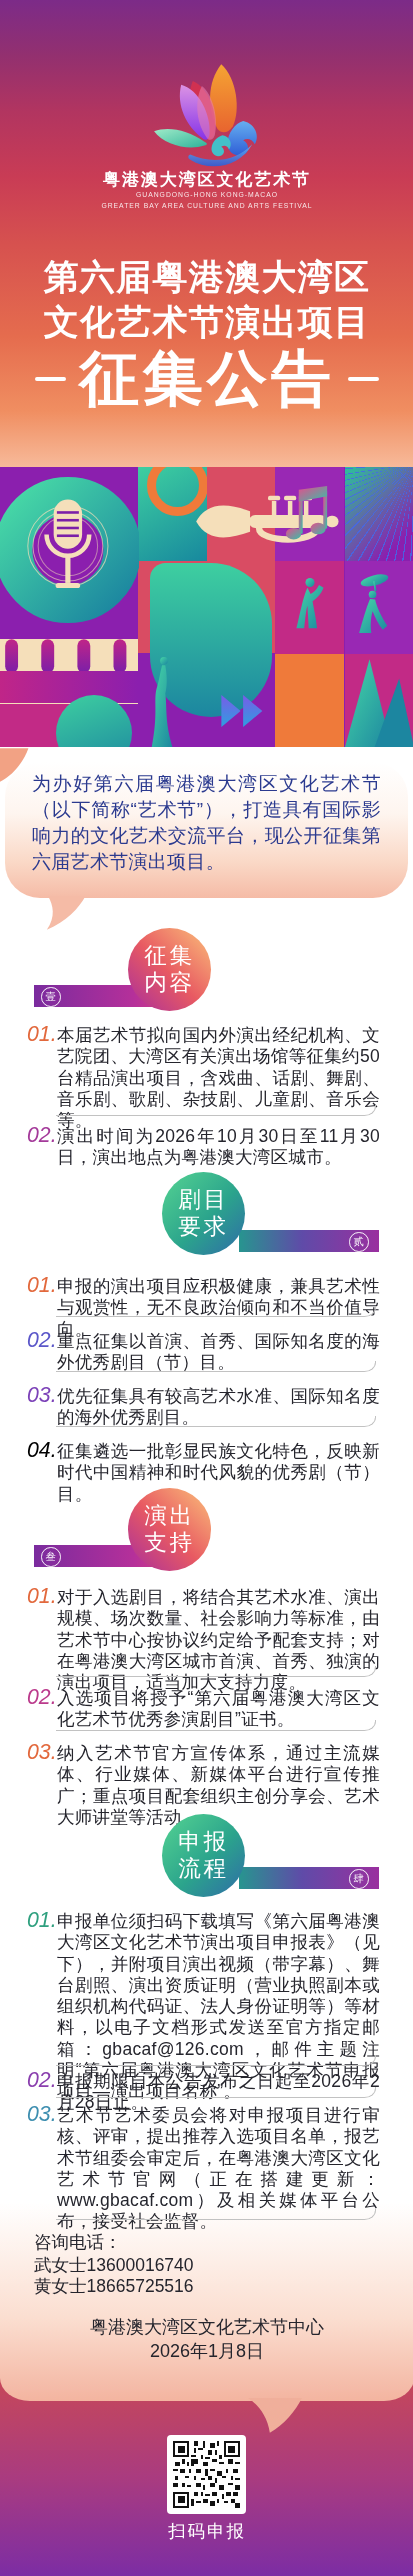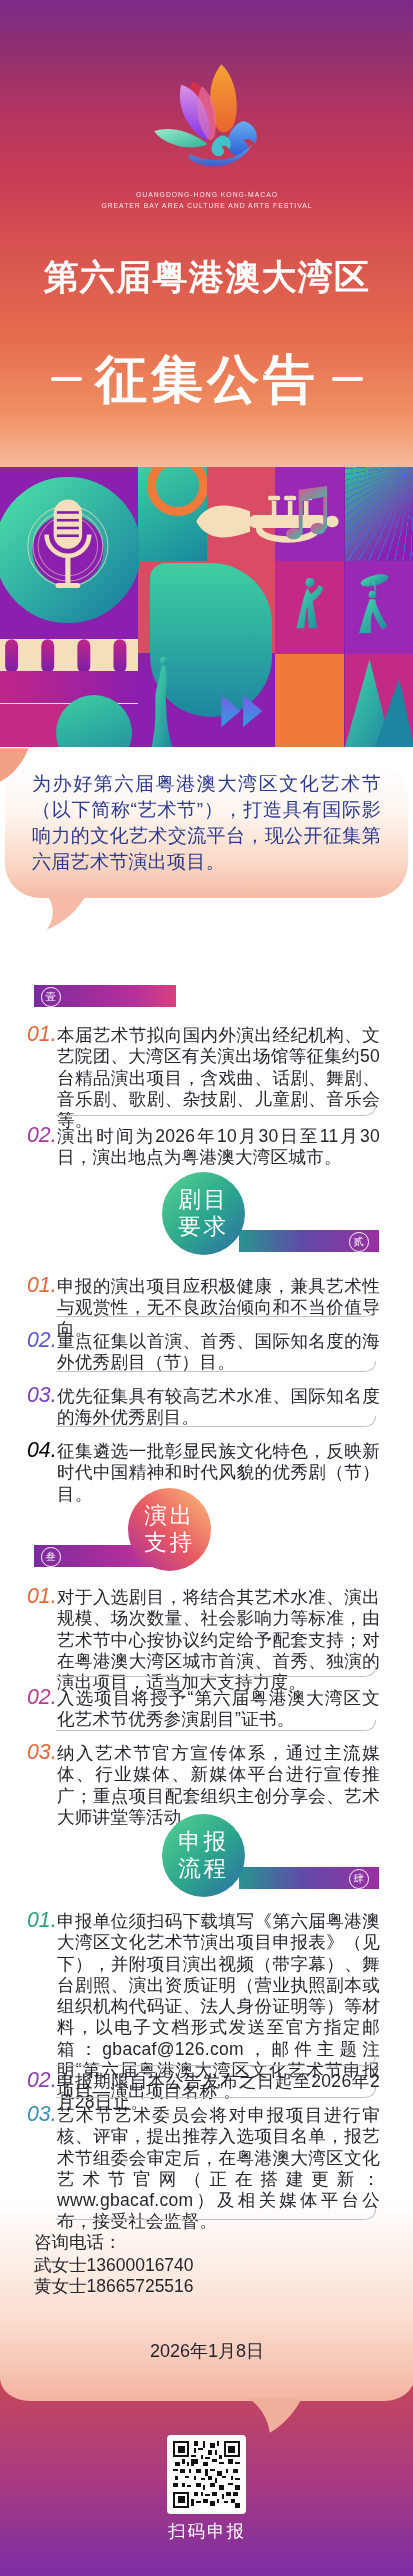--- a/index.html
+++ b/index.html
@@ -13,21 +13,21 @@
                    #D6514F 52%,#E56C4E 72%,#F08E61 88%,#F7BA9A 100%);}
   .logo-wordmark{position:absolute;left:0;top:168px;width:414px;text-align:center;
         color:#fff;font-size:17px;font-weight:700;letter-spacing:1.9px;}
   .logo-en{position:absolute;left:0;width:414px;text-align:center;color:rgba(255,255,255,.88);
         font-size:6.8px;letter-spacing:1px;}
   .title-l{position:absolute;left:0;width:414px;text-align:center;color:#fff;
         font-size:35px;font-weight:700;letter-spacing:1.3px;}
   .title-row{position:absolute;left:0;top:348px;width:414px;display:flex;
         align-items:center;justify-content:center;gap:13px;}
   .title-dash{width:31px;height:3.2px;background:#fff;border-radius:1.9px;}
-  .title-big{color:#fff;font-size:52px;font-weight:700;letter-spacing:3.9px;line-height:62px;}
+  .title-big{color:#fff;font-size:60px;font-weight:700;letter-spacing:3.9px;line-height:62px;}
 
   
   .art{position:absolute;left:0;top:467px;width:414px;height:280px;background:#8B1FAE;overflow:hidden;}
   .tile{position:absolute;}
   .t-teal{background:linear-gradient(150deg,#3ECFA0,#17889E);}
   .t-red{background:#D94C63;}
   .t-magenta{background:#C22A86;}
   .t-purple{background:#9928B4;}
   .t-orange{background:#EF7A3A;}
   .t-cream{background:#F5DFBA;}
@@ -134,24 +134,26 @@
       <path d="M112,108 C96,78 96,36 118,8 C142,30 148,78 136,104 C128,116 118,116 112,108 Z" fill="url(#pOr)"></path>
       <path d="M96,120 C74,96 62,62 74,34 C98,44 112,82 108,112 C106,124 100,124 96,120 Z" fill="#D8314E" opacity=".85"></path>
       <path d="M88,122 C64,104 48,72 56,40 C84,48 102,86 100,116 C98,128 92,126 88,122 Z" fill="url(#pPu)"></path>
       <path d="M95,121 C80,100 76,66 88,42 C106,56 114,94 108,118 C104,128 98,126 95,121 Z" fill="#E87FB5" opacity=".55"></path>
       <path d="M92,128 C66,110 36,104 14,112 C30,134 68,142 92,134 C98,132 96,130 92,128 Z" fill="url(#pGr)"></path>
       <path d="M152,96 c18,4 26,22 18,36 c-4,-8 -12,-10 -18,-6 c8,4 10,14 4,20 c-10,8 -26,2 -28,-12 c-2,-16 10,-34 24,-38 Z" fill="url(#pBl)"></path>
       <path d="M120,118 c12,2 16,14 10,22 c-2,-6 -8,-7 -12,-4 c5,3 6,10 1,13 c-8,5 -17,-2 -16,-11 c1,-10 9,-18 17,-20 Z" fill="#43C0C8"></path>
       <path d="M70,148 c30,14 70,12 96,-16 c-18,34 -64,44 -96,24 c-4,-3 -4,-6 0,-8 Z" fill="url(#pBl)" opacity=".9"></path>
     </svg>
 
+    <div class="logo-wordmark">粤港澳大湾区文化艺术节</div>
     <div class="logo-en" style="top:191px">GUANGDONG-HONG KONG-MACAO</div>
     <div class="logo-en" style="top:202px">GREATER BAY AREA CULTURE AND ARTS FESTIVAL</div>
 
     <div class="title-l" style="top:254px">第六届粤港澳大湾区</div>
+    <div class="title-l" style="top:299px">文化艺术节演出项目</div>
     <div class="title-row">
       <div class="title-dash"></div>
       <div class="title-big">征集公告</div>
       <div class="title-dash"></div>
     </div>
   </div>
 
   <div class="art">
     <div class="tile t-teal" style="left:138px;top:0;width:69px;height:94px"></div>
     <div class="ring" style="left:147px;top:-11.6px;width:43px;height:43px;border:9.7px solid #EF7A3A"></div>
@@ -269,20 +271,24 @@
   </svg>
 
   <div class="intro-bubble"></div>
   <svg class="abs" style="left:43px;top:896px" width="45" height="34" viewBox="0 0 70 52">
     <path d="M8,0 L66,0 C56,18 36,40 6,52 C20,32 16,14 8,0 Z" fill="#F5BBA6"></path>
   </svg>
   <div class="intro-text">为办好第六届粤港澳大湾区文化艺术节（以下简称“艺术节”），打造具有国际影响力的文化艺术交流平台，现公开征集第六届艺术节演出项目。</div>
 
   <div class="sec-bar b-warm" style="left:34px;top:985px;width:142px"></div>
   <div class="badge" style="left:41px;top:987px">壹</div>
+  <div class="sec-circle c-warm" style="left:128px;top:928px">
+    <span>征集</span>
+    <span>内容</span>
+  </div>
 
   <div class="item" style="top:1025px">
     <span class="num" style="color: rgb(226, 104, 60);">01.</span>
     <div class="txt">本届艺术节拟向国内外演出经纪机构、文艺院团、大湾区有关演出场馆等征集约50台精品演出项目，含戏曲、话剧、舞剧、音乐剧、歌剧、杂技剧、儿童剧、音乐会等。</div>
   </div>
   <div class="divider" style="top:1105px"></div>
   <div class="item" style="top:1126px">
     <span class="num" style="color: rgb(164, 58, 154);">02.</span>
     <div class="txt">演出时间为2026年10月30日至11月30日，演出地点为粤港澳大湾区城市。</div>
   </div>
@@ -356,20 +362,21 @@
   <div class="item" style="top:2105px">
     <span class="num" style="color: rgb(62, 143, 176);">03.</span>
     <div class="txt">艺术节艺术委员会将对申报项目进行审核、评审，提出推荐入选项目名单，报艺术节组委会审定后，在粤港澳大湾区文化艺术节官网（正在搭建更新：www.gbacaf.com）及相关媒体平台公布，接受社会监督。</div>
   </div>
   <div class="divider" style="top:2209px"></div>
 
   <div class="contact" style="top:2232px">咨询电话：</div>
   <div class="contact" style="top:2255px">武女士13600016740</div>
   <div class="contact" style="top:2276px">黄女士18665725516</div>
 
+  <div class="sig" style="top:2315px">粤港澳大湾区文化艺术节中心</div>
   <div class="sig" style="top:2339px">2026年1月8日</div>
 
   <div class="qr-box">
     <svg width="67" height="67" viewBox="0 0 29 29" shape-rendering="crispEdges">
       <rect width="29" height="29" fill="#fff"></rect>
       <g fill="#111">
         <path d="M0,0h7v7h-7z M1,1v5h5v-5z M2,2h3v3h-3z" fill-rule="evenodd"></path>
         <path d="M22,0h7v7h-7z M23,1v5h5v-5z M24,2h3v3h-3z" fill-rule="evenodd"></path>
         <path d="M0,22h7v7h-7z M1,23v5h5v-5z M2,24h3v3h-3z" fill-rule="evenodd"></path>
         <path d="M9,0h2v2h-2z M13,0h1v3h-1z M16,1h2v2h-2z M19,0h1v2h-1z

